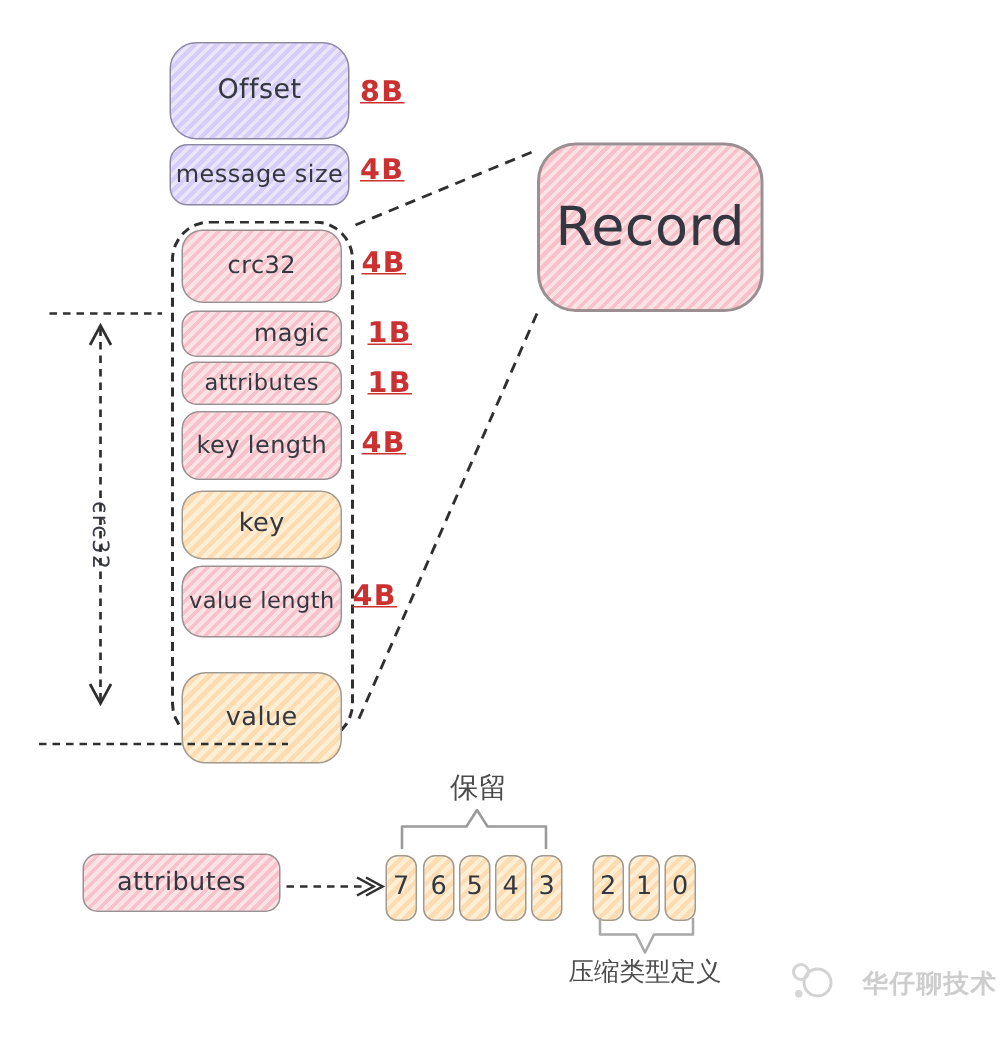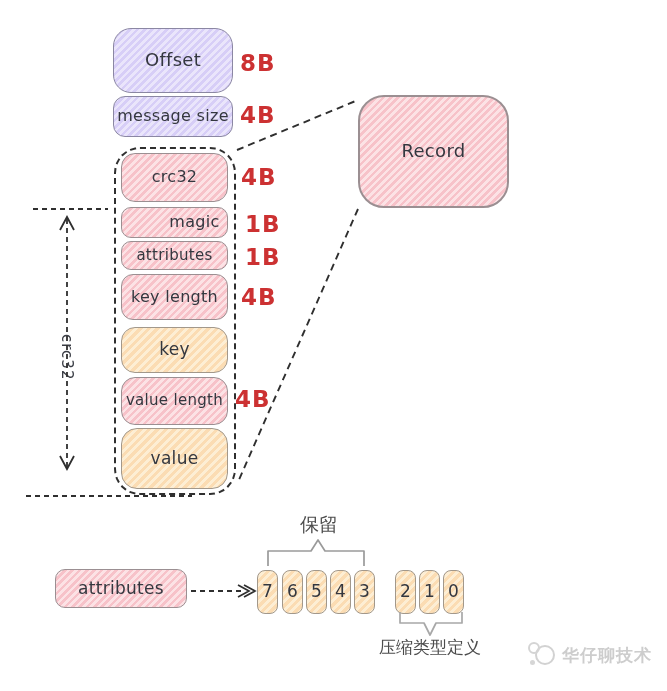--- a/index.html
+++ b/index.html
@@ -10,37 +10,37 @@
   .overlay{position:absolute;left:0;top:0;width:667px;height:691px;pointer-events:none;z-index:6;}
   .box{
     position:absolute;display:flex;align-items:center;justify-content:center;
     border:1.7px solid #8d8a99;box-sizing:border-box;z-index:3;
     color:#34373f;letter-spacing:.3px;text-align:center;line-height:1.05;
   }
   .purple{background:repeating-linear-gradient(135deg,#d7cef7 0 2.6px,#eae5fb 2.6px 5.2px);border-color:#8b87a3;}
   .pink{background:repeating-linear-gradient(135deg,#f7c2c9 0 2.6px,#fce2e5 2.6px 5.2px);border-color:#9b8f92;}
   .orange{background:repeating-linear-gradient(135deg,#fbdcb3 0 3px,#fdeed4 3px 6px);border-color:#a2988b;}
   .size{
-    position:absolute;z-index:4;color:#cc3132;font-weight:700;font-size:23px;letter-spacing:1px;
+    position:absolute;z-index:4;color:#cc3132;font-weight:700;font-size:19px;letter-spacing:1px;text-decoration:underline;
   }
   .dashed-container{
     position:absolute;left:114px;top:147px;width:122px;height:348px;
     border:2.2px dashed #2f2f2f;border-radius:26px;box-sizing:border-box;z-index:2;
   }
   .vlabel{
     position:absolute;left:44px;top:348px;width:46px;height:18px;z-index:4;
     font-size:15px;color:#3b3e46;text-align:center;transform:rotate(90deg);letter-spacing:1px;
   }
   .bit{
     position:absolute;top:570px;width:21px;height:44px;border-radius:8px;
     font-size:17px;z-index:3;
   }
   .gray-label{position:absolute;z-index:4;color:#4c4c4c;text-align:center;}
   .watermark{
-    position:absolute;left:527px;top:642px;display:flex;align-items:center;gap:7px;z-index:4;
+    position:absolute;left:527px;top:642px;display:flex;align-items:center;gap:20px;z-index:4;
   }
   .wm-icon{position:relative;width:28px;height:27px;}
   .wm-icon .c1{position:absolute;right:0;top:3px;width:16px;height:16px;border:2.5px solid #d2d2d2;border-radius:50%;}
   .wm-icon .c2{position:absolute;left:1px;top:0;width:8px;height:8px;border:2px solid #d4d4d4;border-radius:50%;}
   .wm-icon .c3{position:absolute;left:3px;bottom:4px;width:5px;height:5px;background:#d6d6d6;border-radius:50%;}
   .wm-text{color:#cdcdcd;font-size:17px;font-weight:700;letter-spacing:1px;}
 </style>
 </head>
 <body>
 
@@ -80,25 +80,25 @@
 
   <div class="box pink" style="left:121px;top:377px;width:107px;height:48px;border-radius:14px;font-size:15px;">
     <span>value length</span>
   </div>
 
   <div class="box orange" style="left:121px;top:327px;width:107px;height:46px;border-radius:14px;font-size:17px;">
     <span>key</span>
   </div>
   <div class="size" style="left:235px;top:386px;">4B</div>
 
-  <div class="box orange" style="left:121px;top:428px;width:107px;height:61px;border-radius:16px;font-size:17px;">
+  <div class="box orange" style="left:121px;top:448px;width:107px;height:61px;border-radius:16px;font-size:17px;">
     <span>value</span>
   </div>
 
-  <div class="box pink" style="left:358px;top:95px;width:151px;height:113px;border-radius:26px;font-size:18px;border-width:2px;">
+  <div class="box pink" style="left:358px;top:95px;width:151px;height:113px;border-radius:26px;font-size:36px;border-width:2px;">
     <span>Record</span>
   </div>
 
   <div class="vlabel">crc32</div>
 
   <div class="box pink" style="left:55px;top:569px;width:132px;height:39px;border-radius:10px;font-size:17px;">
     <span>attributes</span>
   </div>
 
   <div class="box orange bit" style="left:257px;">

